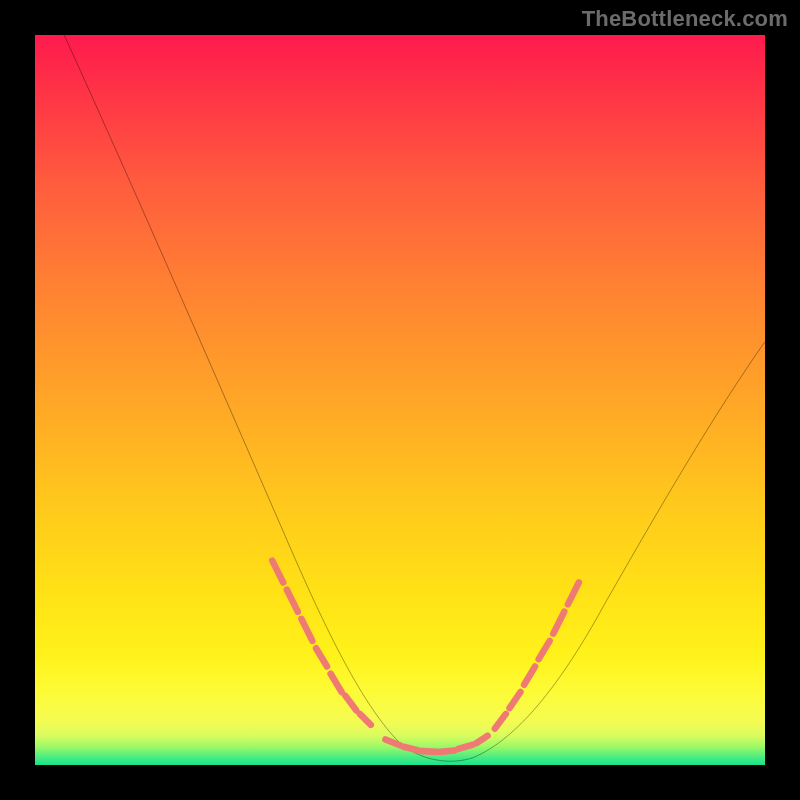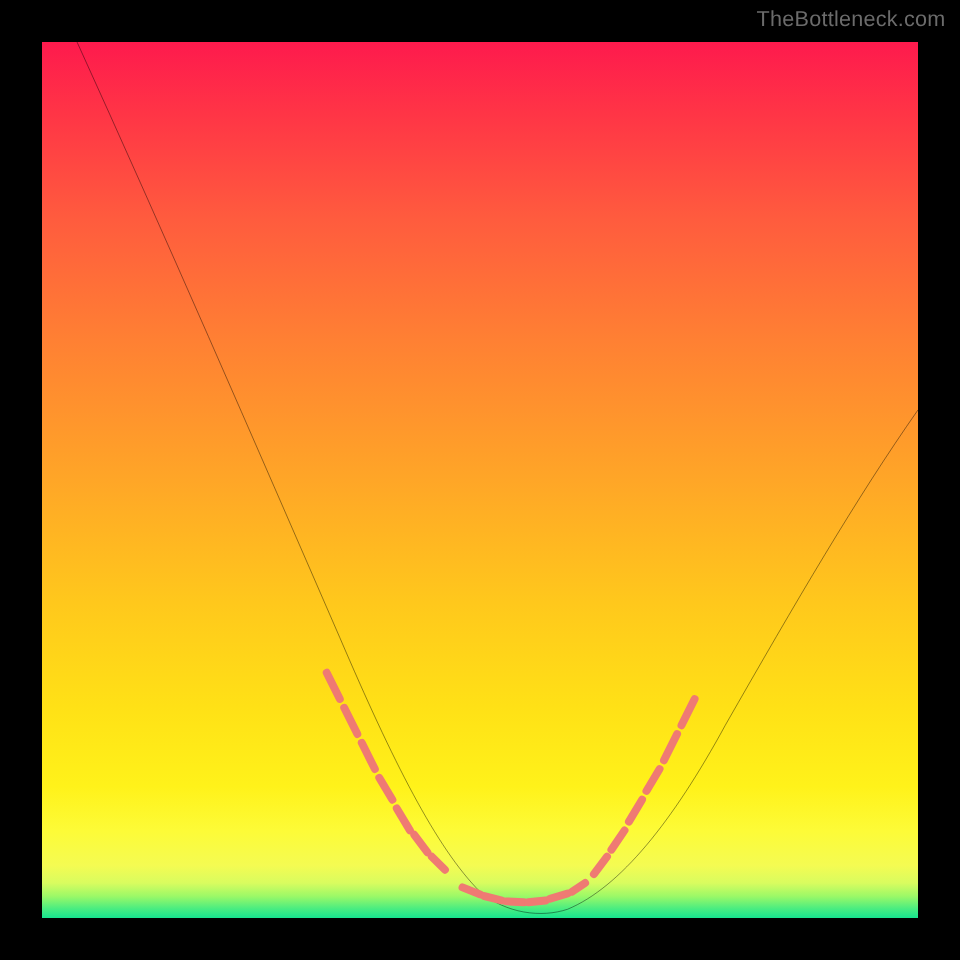--- a/index.html
+++ b/index.html
@@ -47,23 +47,23 @@
       #9cf967 97.5%,
       #46ec82 99%,
       #17e38e 100%
     );
   }
   .watermark {
     position: absolute;
     top: 6px;
     right: 12px;
     color: #6b6b6b;
-    font-size: 18px;
+    font-size: 22px;
     letter-spacing: 0.2px;
-    font-weight: 400;
+    font-weight: 700;
     user-select: none;
   }
   svg.curve {
     position: absolute;
     inset: 0;
   }
 </style>
 </head>
 <body>
 

